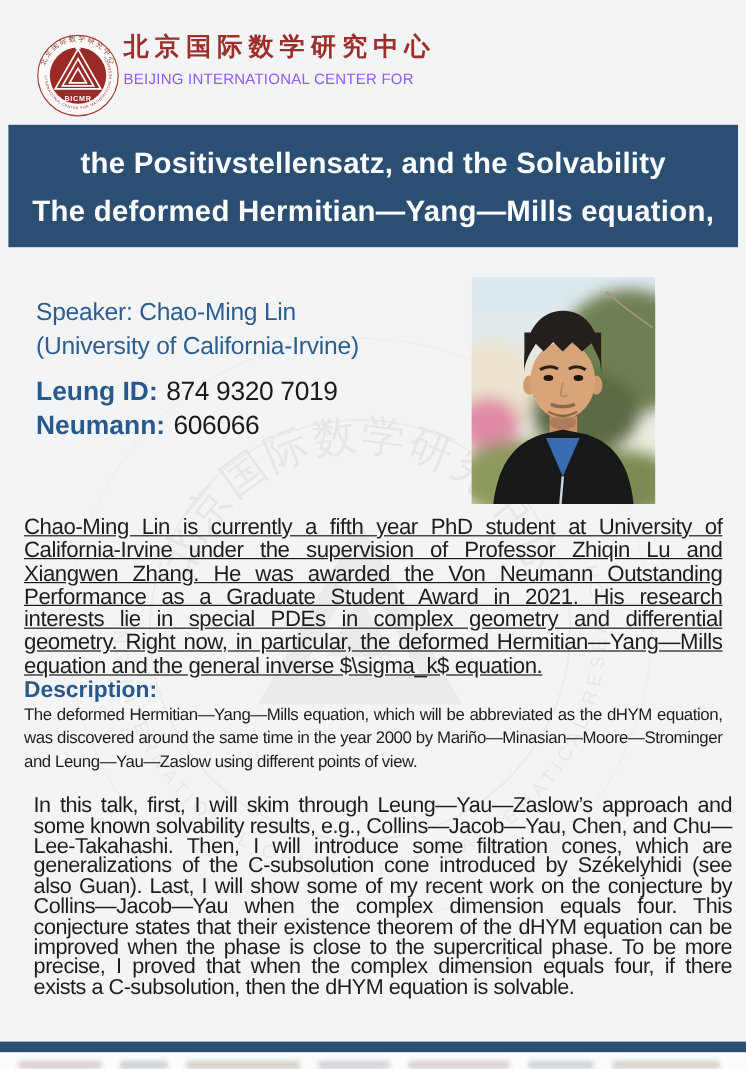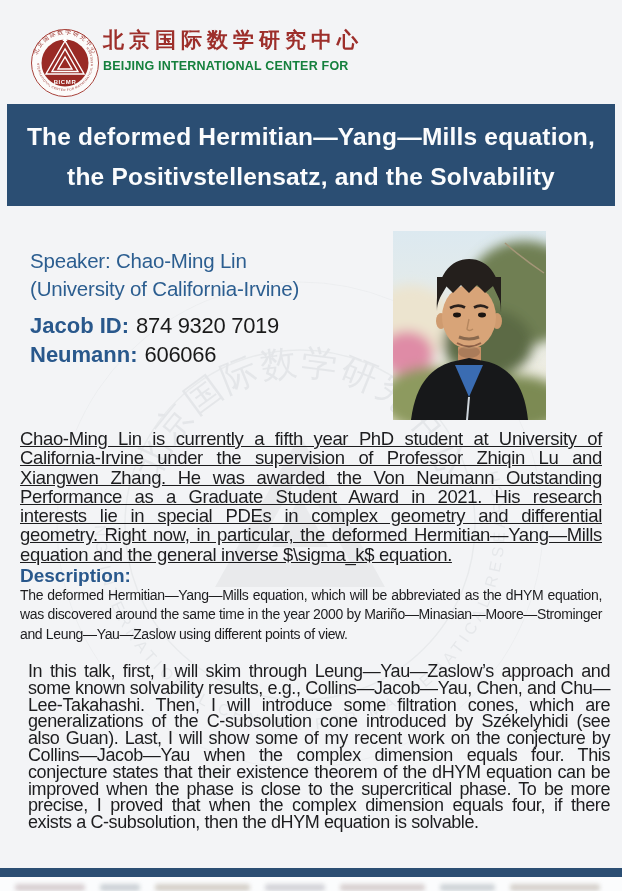--- a/index.html
+++ b/index.html
@@ -6,21 +6,21 @@
   .page {
     position:relative; width:622px; height:891px; overflow:hidden;
     background:#f3f4f6;
     font-family:"Liberation Sans", sans-serif;
   }
   
   .header { position:absolute; left:0; top:0; width:622px; height:104px; }
   .logo   { position:absolute; left:30px; top:28px; width:70px; height:70px; }
   .org    { position:absolute; left:103px; top:27px; }
   .org-cn { font-size:21px; letter-spacing:5px; font-weight:bold; color:#9d2f2b; line-height:26px; margin-bottom:3px; white-space:nowrap; }
-  .org-en { font-size:12.5px; font-weight:bold; color:#15803d; line-height:20.5px; letter-spacing:0.2px; white-space:nowrap; }
+  .org-en { font-size:12.5px; font-weight:normal; color:#8b5cf6; line-height:20.5px; letter-spacing:0.2px; white-space:nowrap; }
   
   .banner {
     position:absolute; left:7px; right:7px; top:104px; height:102px;
     background:#2b4e73; box-sizing:border-box; padding-top:13px;
     text-align:center; color:#fbfcfd; font-weight:bold; font-size:24.5px;
   }
   .banner-line { line-height:40px; letter-spacing:0.2px; white-space:nowrap; }
   
   .watermark { position:absolute; left:0; top:245px; width:622px; height:560px; z-index:1; opacity:0.55; }
   
@@ -82,22 +82,22 @@
       </g>
       <text x="35" y="56" text-anchor="middle" font-size="6" font-weight="bold" fill="#ffffff" letter-spacing="0.6">BICMR</text>
     </svg>
     <div class="org">
       <div class="org-cn">北京国际数学研究中心</div>
       <div class="org-en">BEIJING INTERNATIONAL CENTER FOR</div>
     </div>
   </div>
 
   <div class="banner">
+    <div class="banner-line">the Positivstellensatz, and the Solvability</div>
     <div class="banner-line">The deformed Hermitian—Yang—Mills equation,</div>
-    <div class="banner-line">the Positivstellensatz, and the Solvability</div>
   </div>
 
   <svg class="watermark" viewBox="0 0 622 560">
     <circle cx="300" cy="280" r="175" fill="none" stroke="#e0e3e5" stroke-width="1.5"></circle>
     <circle cx="300" cy="280" r="243" fill="none" stroke="#e7e9eb" stroke-width="1"></circle>
     <defs>
       <path id="wmTop" d="M 300,280 m -150,0 a 150,150 0 1 1 300,0 a 150,150 0 1 1 -300,0" fill="none"></path>
       <path id="wmBot" d="M 300,280 m -205,0 a 205,205 0 1 0 410,0 a 205,205 0 1 0 -410,0" fill="none"></path>
     </defs>
     <text font-size="36" fill="#d9dcdf" letter-spacing="2">
@@ -113,21 +113,21 @@
     </g>
   </svg>
 
   <div class="speaker">
     <div>Speaker: Chao-Ming Lin</div>
     <div>(University of California-Irvine)</div>
   </div>
 
   <div class="details">
     <div class="drow">
-      <span class="dlabel">Jacob ID:</span><span class="dvalue">874 9320 7019</span>
+      <span class="dlabel">Leung ID:</span><span class="dvalue">874 9320 7019</span>
     </div>
     <div class="drow">
       <span class="dlabel">Neumann:</span><span class="dvalue">606066</span>
     </div>
   </div>
 
   <svg class="photo" viewBox="0 0 153 189">
     <defs>
       <linearGradient id="sky" x1="0" y1="0" x2="0" y2="1">
         <stop offset="0" stop-color="#dce9f0"></stop>

